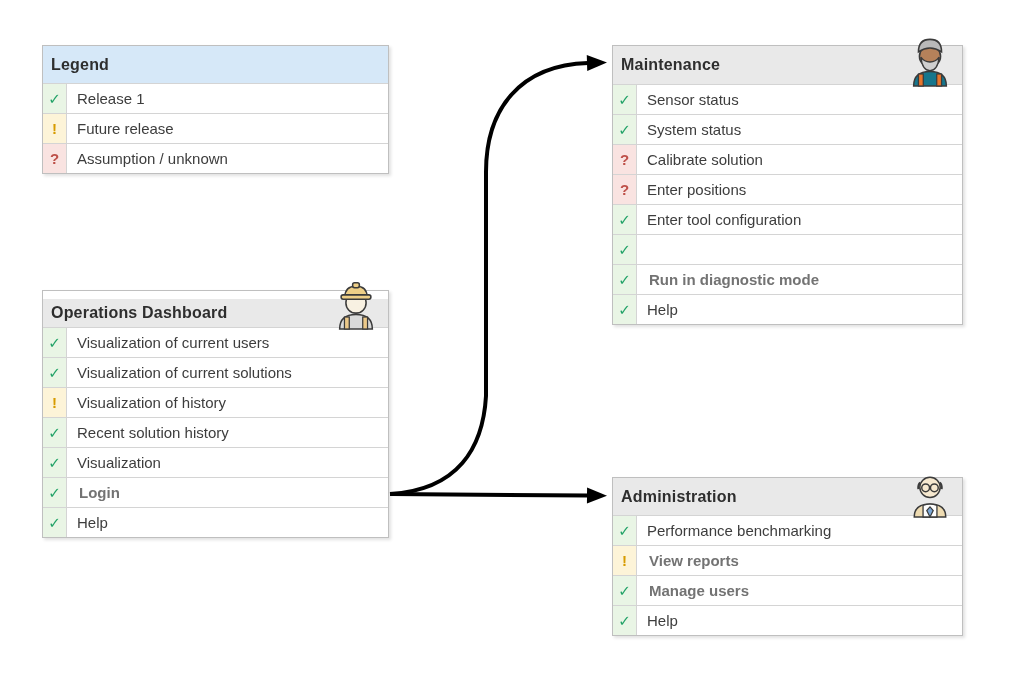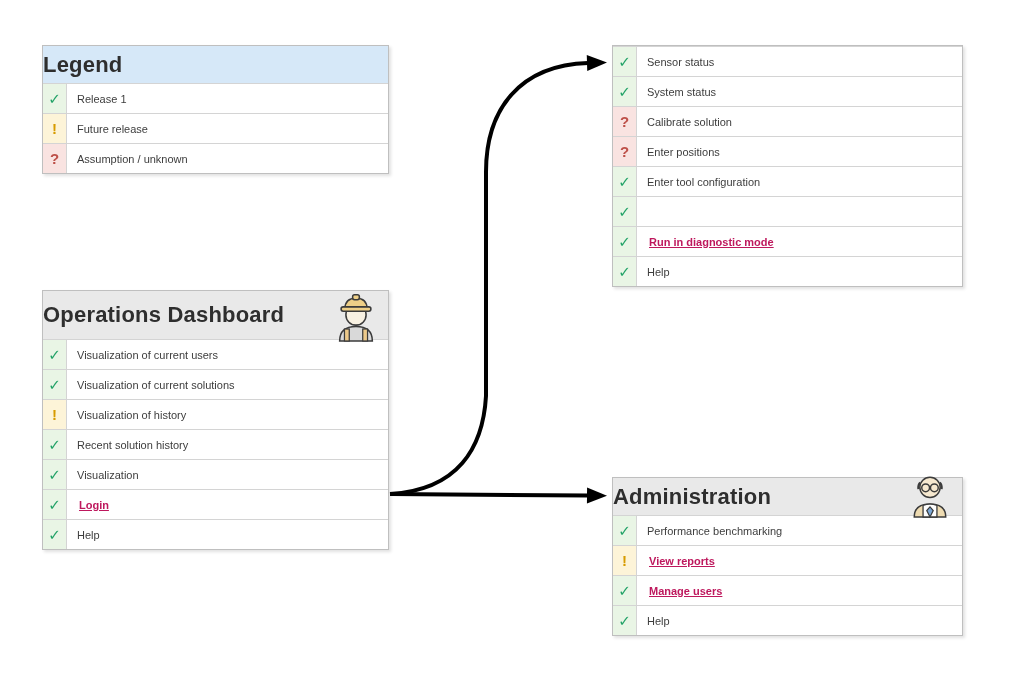--- a/index.html
+++ b/index.html
@@ -26,21 +26,22 @@
     background: #ffffff;
     border: 1px solid #bfbfbf;
     box-shadow: 2px 2px 3px rgba(0,0,0,0.12);
     z-index: 2;
   }
 
   .table-header {
     position: relative;
     display: flex;
     align-items: center;
-    font-size: 22px;
+    padding-left: 8px;
+    font-size: 16px;
     font-weight: bold;
     color: #2e2e2e;
     letter-spacing: 0.2px;
   }
   .legend-header   { background: #d6e8f8; height: 37px; }
   .section-header  { background: #e9e9e9; }
 
   .header-avatar {
     position: absolute;
     right: 3px;
@@ -69,34 +70,33 @@
     border-right: 1px solid #d4d4d4;
   }
   .s-check   { background: #e9f5e5; color: #22a267; }
   .s-future  { background: #fdf4d8; color: #d79b00; }
   .s-unknown { background: #f9e3e1; color: #bd4f48; }
 
   .cell-label {
     display: flex;
     align-items: center;
     padding-left: 10px;
-    font-size: 11px;
+    font-size: 15px;
     color: #3d3d3d;
   }
   .cell-label.emphasis {
     font-weight: bold;
-    text-decoration: underline;
-    color: #be185d;
+    color: #737373;
     padding-left: 12px;
   }
 
   
   #legend-table   { left: 42px;  top: 45px;  width: 347px; }
   #ops-table      { left: 42px;  top: 290px; width: 347px; }
-  #ops-table .table-header { height: 48px; }
+  #ops-table .table-header { height: 28px; margin-top: 8px; }
   #maint-table    { left: 612px; top: 45px;  width: 351px; }
   #maint-table .table-header { height: 38px; }
   #admin-table    { left: 612px; top: 477px; width: 351px; }
   #admin-table .table-header { height: 37px; }
 </style>
 </head>
 <body>
 
 <div class="canvas">
 
@@ -171,20 +171,33 @@
           <span class="cell-label emphasis">Login</span>
         </div>
         <div class="row">
           <span class="cell-icon s-check">✓</span>
           <span class="cell-label">Help</span>
         </div>
       </div>
   </div>
 
   <div class="table" id="maint-table">
+    <div class="table-header section-header">
+      <span>Maintenance</span>
+      <span class="header-avatar">
+        <svg viewBox="0 0 60 52">
+          <path d="M13 52 Q13 37 30 37 Q47 37 47 52 Z" fill="#17768c" stroke="#3b3b3b" stroke-width="1.6"></path>
+          <rect x="18" y="39.5" width="5" height="12.5" fill="#e8762d" stroke="#3b3b3b" stroke-width="1.3"></rect>
+          <rect x="37" y="39.5" width="5" height="12.5" fill="#e8762d" stroke="#3b3b3b" stroke-width="1.3"></rect>
+          <circle cx="30" cy="21" r="11" fill="#b5815a" stroke="#3b3b3b" stroke-width="1.6"></circle>
+          <path d="M18 16.5 Q18 3.5 30 3.5 Q42 3.5 42 16.5 Q36 12.5 30 12.5 Q24 12.5 18 16.5 Z" fill="#b9b9b9" stroke="#3b3b3b" stroke-width="1.6"></path>
+          <path d="M20.5 22 Q24 27 30 27 Q36 27 39.5 22 Q38 36 30 36 Q22 36 20.5 22 Z" fill="#cfcfcf" stroke="#3b3b3b" stroke-width="1.4"></path>
+        </svg>
+      </span>
+    </div>
     <div>
         <div class="row">
           <span class="cell-icon s-check">✓</span>
           <span class="cell-label">Sensor status</span>
         </div>
         <div class="row">
           <span class="cell-icon s-check">✓</span>
           <span class="cell-label">System status</span>
         </div>
         <div class="row">

